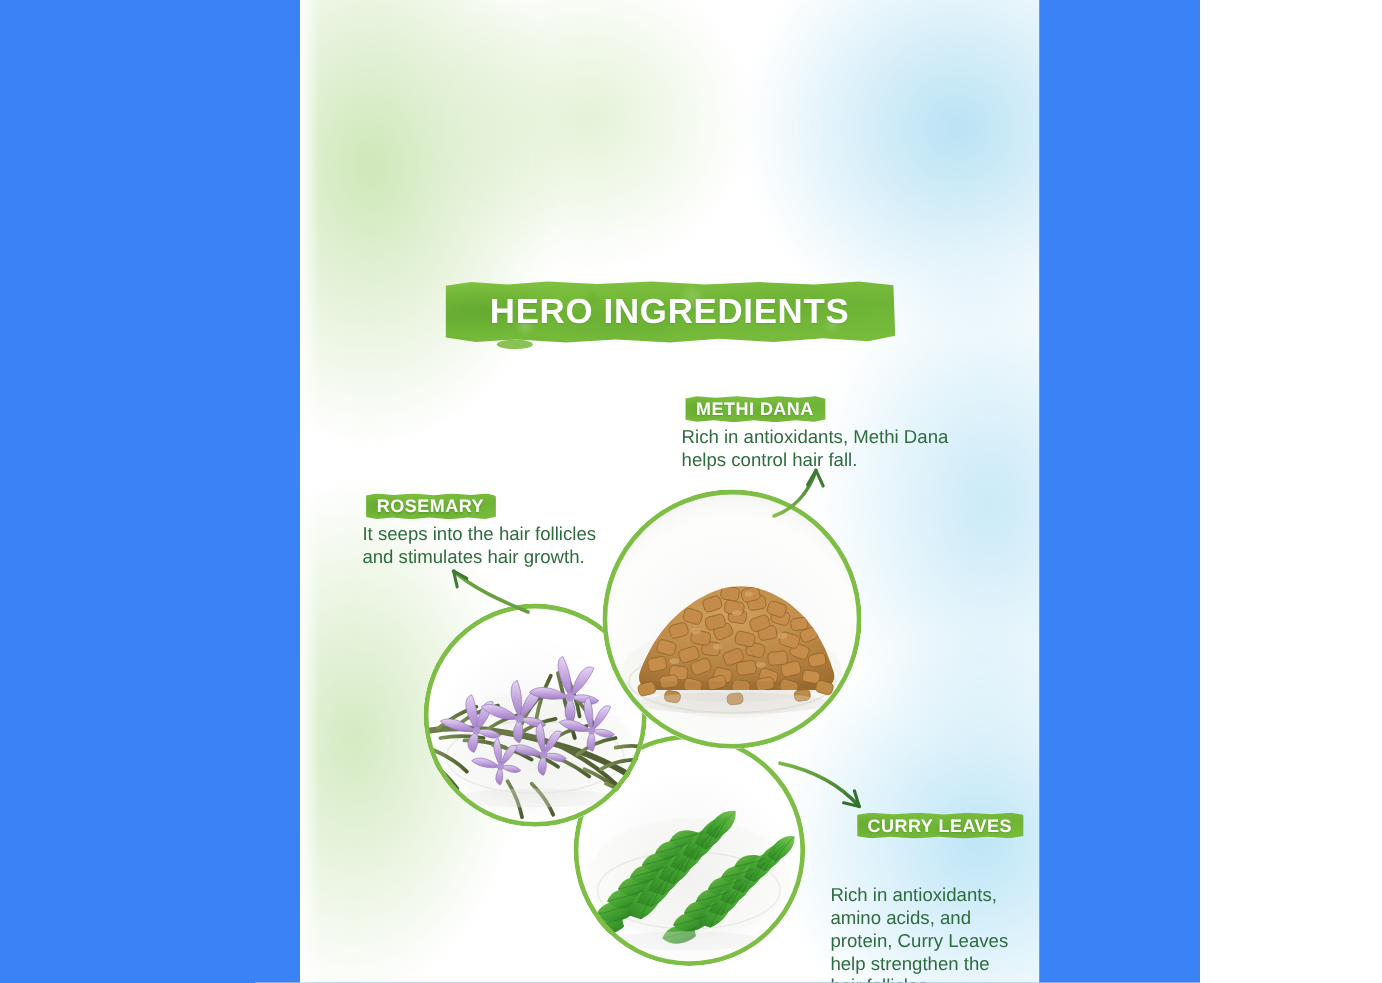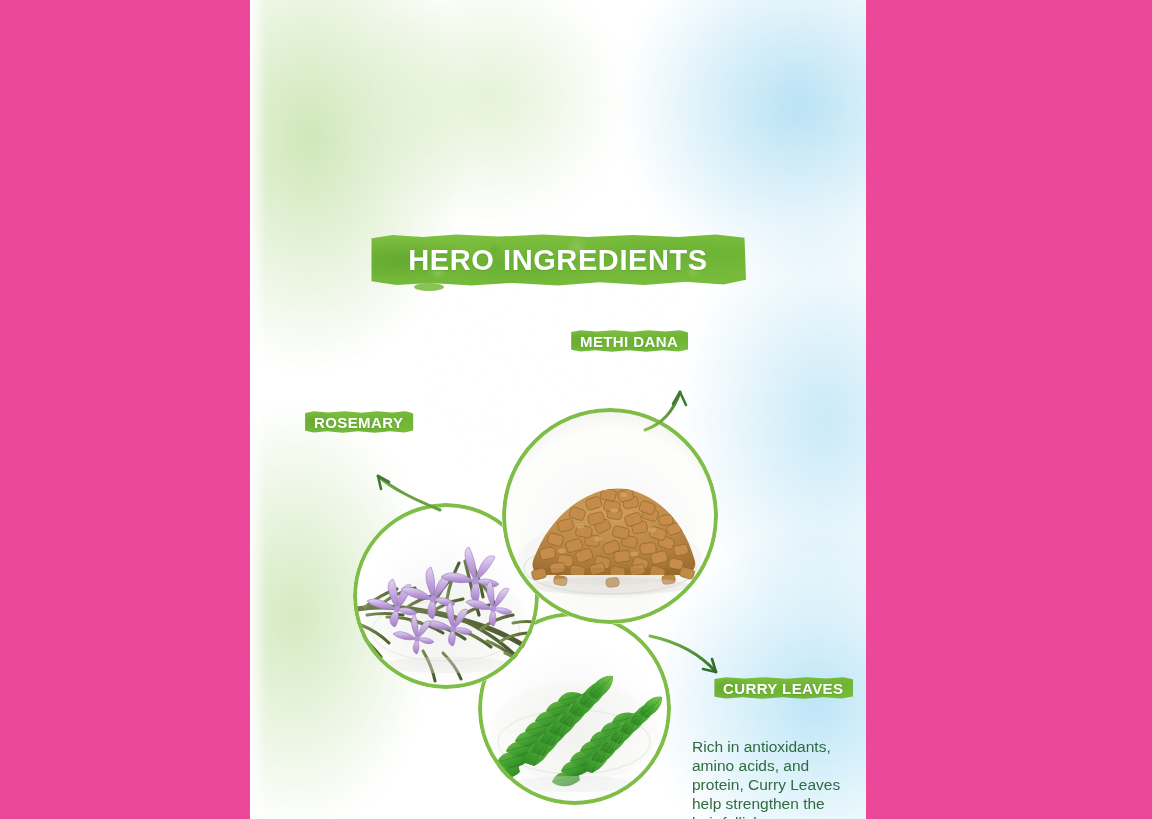--- a/index.html
+++ b/index.html
@@ -1,19 +1,19 @@
 <!DOCTYPE html>
 <html><head>
 <meta charset="utf-8">
 <style>
   html,body{margin:0;padding:0;background:#ffffff;}
   body{width:1152px;height:819px;overflow:hidden;
        font-family:"Liberation Sans",sans-serif;}
 
-  #stage{position:relative;width:1152px;height:819px;background:#ec4899;overflow:hidden;}
+  #stage{position:relative;width:1000px;height:819px;background:#3b82f6;overflow:hidden;}
 
   
   #panel{position:absolute;left:250px;top:0;width:616px;height:819px;
          background:#ffffff;overflow:hidden;}
 
   
   .wash{position:absolute;pointer-events:none;}
   .wash-green-left{left:-40px;top:-30px;width:330px;height:560px;
     background:radial-gradient(ellipse 70% 60% at 30% 30%, rgba(176,216,140,.62), rgba(176,216,140,0) 70%);
     filter:blur(6px);}
@@ -473,22 +473,26 @@
       <path d="M430 392 L423 404 M430 392 L436 405" stroke="#3f7a32" stroke-width="2.6" fill="none" stroke-linecap="round"></path>
 
       <path d="M190 510 C166 500 144 490 128 476" stroke="url(#arrB)" stroke-width="3" fill="none" stroke-linecap="round"></path>
       <path d="M128 476 L139 482 M128 476 L131 489" stroke="#3f7a32" stroke-width="2.6" fill="none" stroke-linecap="round"></path>
 
       <path d="M400 636 C428 642 450 654 466 672" stroke="url(#arrC)" stroke-width="3" fill="none" stroke-linecap="round"></path>
       <path d="M466 672 L453 669 M466 672 L462 659" stroke="#35702a" stroke-width="2.6" fill="none" stroke-linecap="round"></path>
     </svg>
 
     <div class="label-badge" id="label-methi">METHI DANA</div>
+    <div class="desc" id="desc-methi">Rich in antioxidants, Methi Dana
+helps control hair fall.</div>
 
     <div class="label-badge" id="label-rosemary">ROSEMARY</div>
+    <div class="desc" id="desc-rosemary">It seeps into the hair follicles
+and stimulates hair growth.</div>
 
     <div class="label-badge" id="label-curry">CURRY LEAVES</div>
     <div class="desc" id="desc-curry">Rich in antioxidants,
 amino acids, and
 protein, Curry Leaves
 help strengthen the
 hair follicles.</div>
 
   </div>
 </div>

